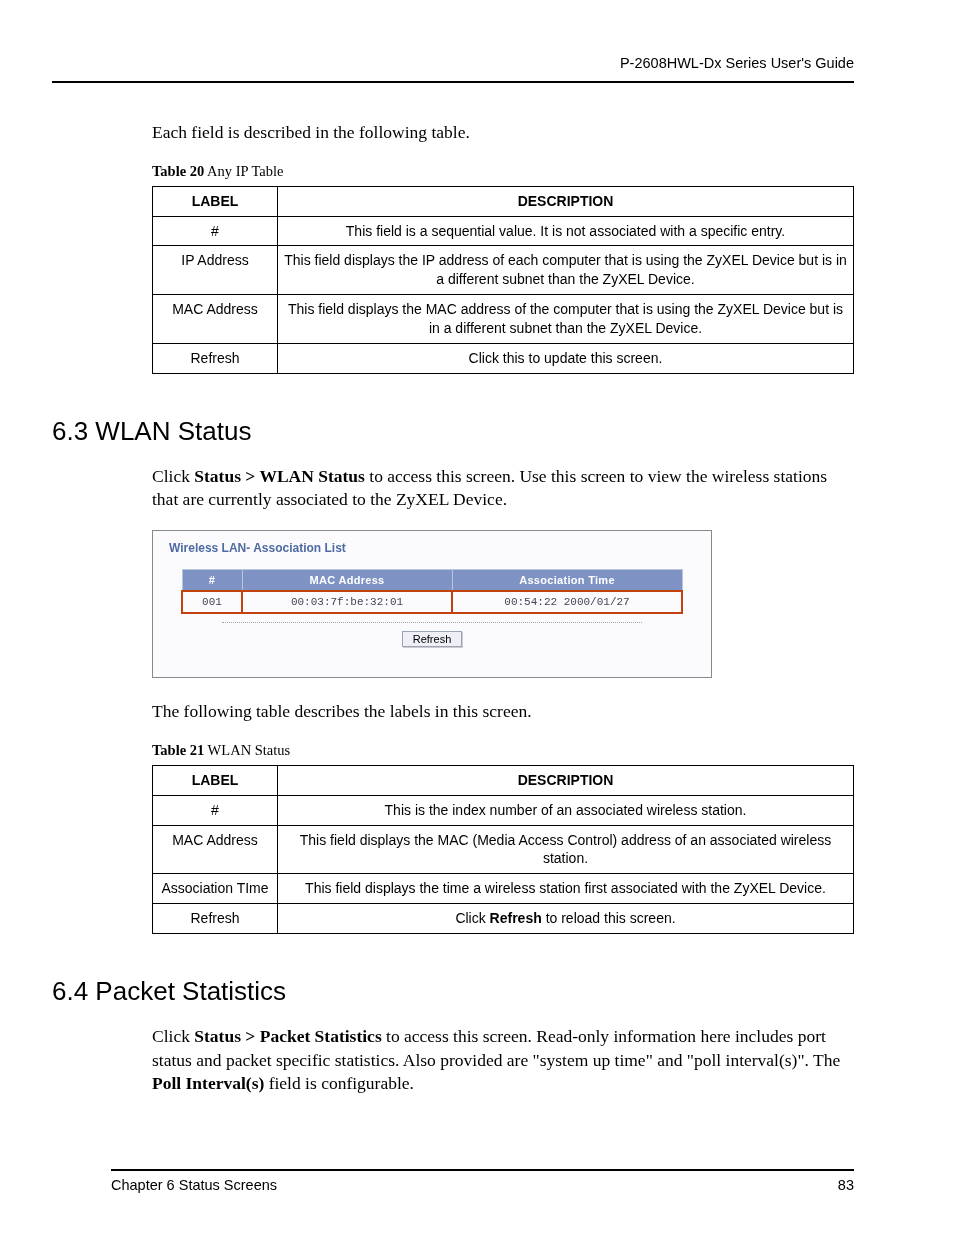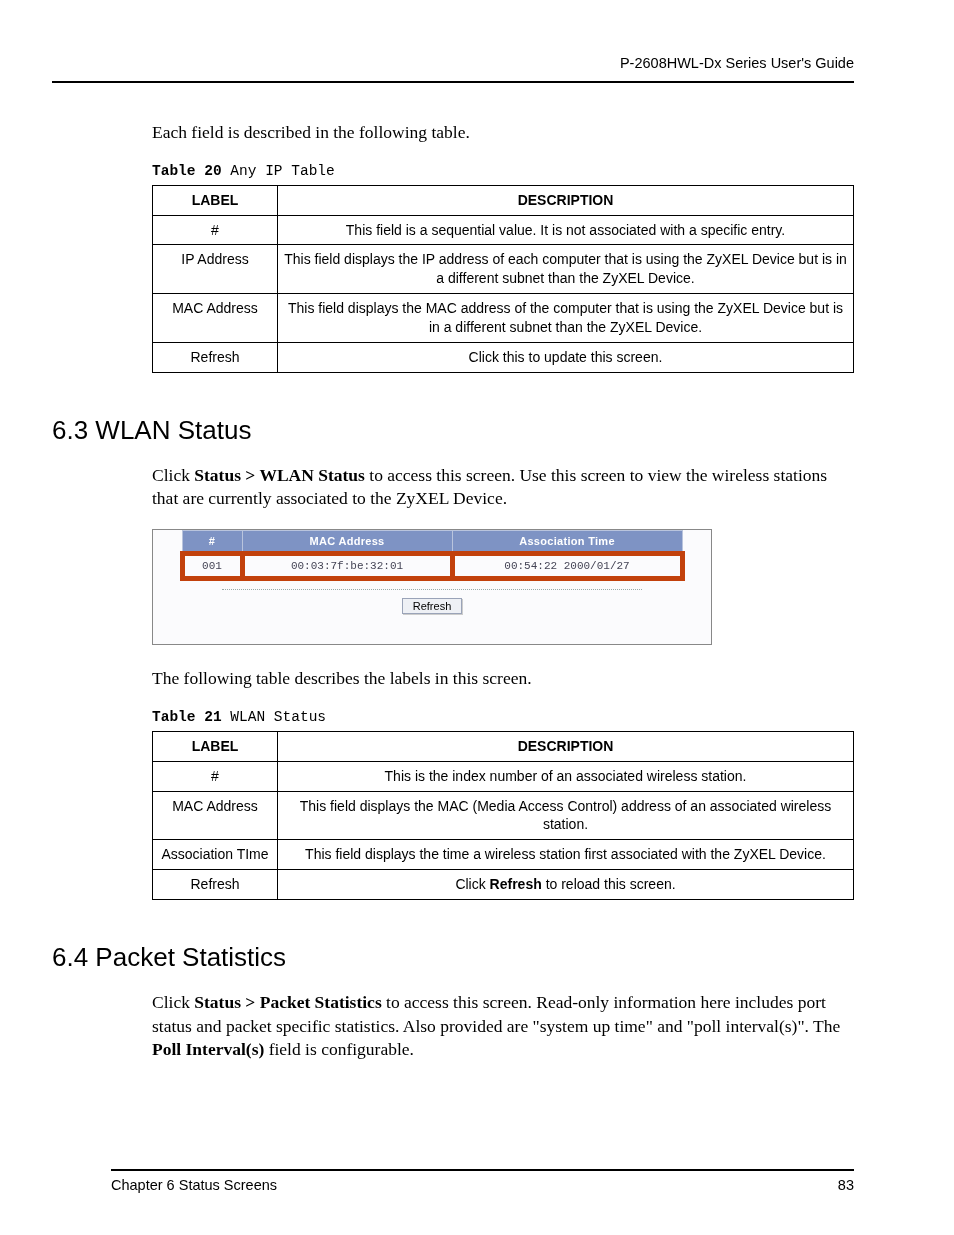--- a/index.html
+++ b/index.html
@@ -36,21 +36,21 @@
   }
   .body-indent {
     margin-left: 100px;
   }
   .body-text {
     font-size: 17.5px;
     line-height: 1.35;
     margin: 0 0 18px 0;
   }
   .caption {
-    font-family: Liberation Mono, monospace;
+    font-family: Liberation Serif, serif;
     font-size: 14.5px;
     margin: 0 0 6px 0;
   }
   .caption b { font-weight: bold; }
   h2.section {
     font-family: Arial, Helvetica, sans-serif;
     font-weight: normal;
     font-size: 26px;
     margin: 42px 0 18px 0;
   }
@@ -97,21 +97,21 @@
   table.assoc th {
     background: #7e93c4;
     color: #fff;
     font-weight: bold;
     padding: 4px 4px;
     border: 1px solid #b9c4dd;
     text-align: center;
     letter-spacing: 0.3px;
   }
   table.assoc td {
-    border: 5px solid #c2410c;
+    border: 2px solid #c2410c;
     padding: 4px 4px;
     text-align: center;
     font-family: "Courier New", monospace;
     color: #445;
     font-size: 11px;
   }
   .dotted-sep {
     width: 420px;
     margin: 8px auto 6px auto;
     border: none;
@@ -184,20 +184,21 @@
   </div>
 
   <h2 class="section">6.3  WLAN Status</h2>
 
   <div class="body-indent">
     <p class="body-text">
       <span>Click </span><b>Status &gt; WLAN Status</b><span> to access this screen. Use this screen to view the wireless stations that are currently associated to the ZyXEL Device.</span>
     </p>
 
     <div class="fig-box">
+      <div class="fig-title">Wireless LAN- Association List</div>
       <table class="assoc">
         <colgroup>
             <col style="width:60px">
             <col style="width:210px">
             <col style="width:230px">
           </colgroup>
         <tbody>
             <tr>
           <th>#</th>
           <th>MAC Address</th>

